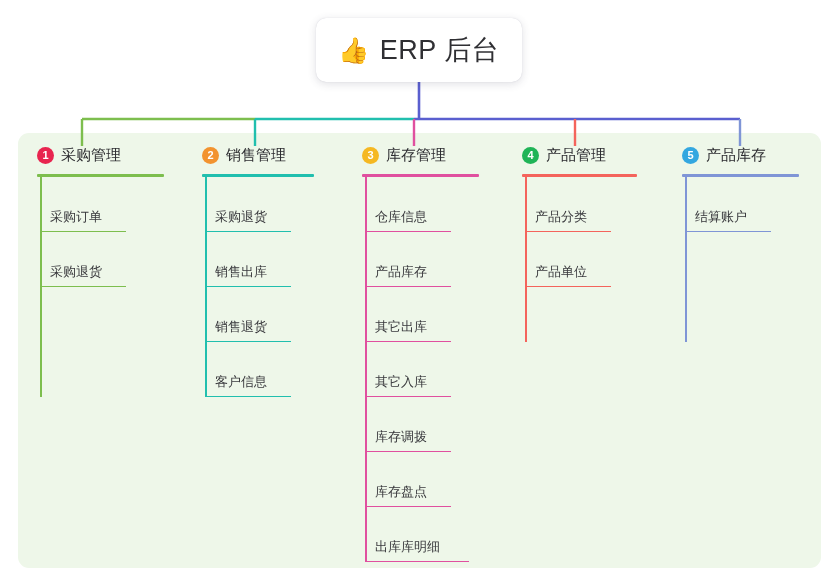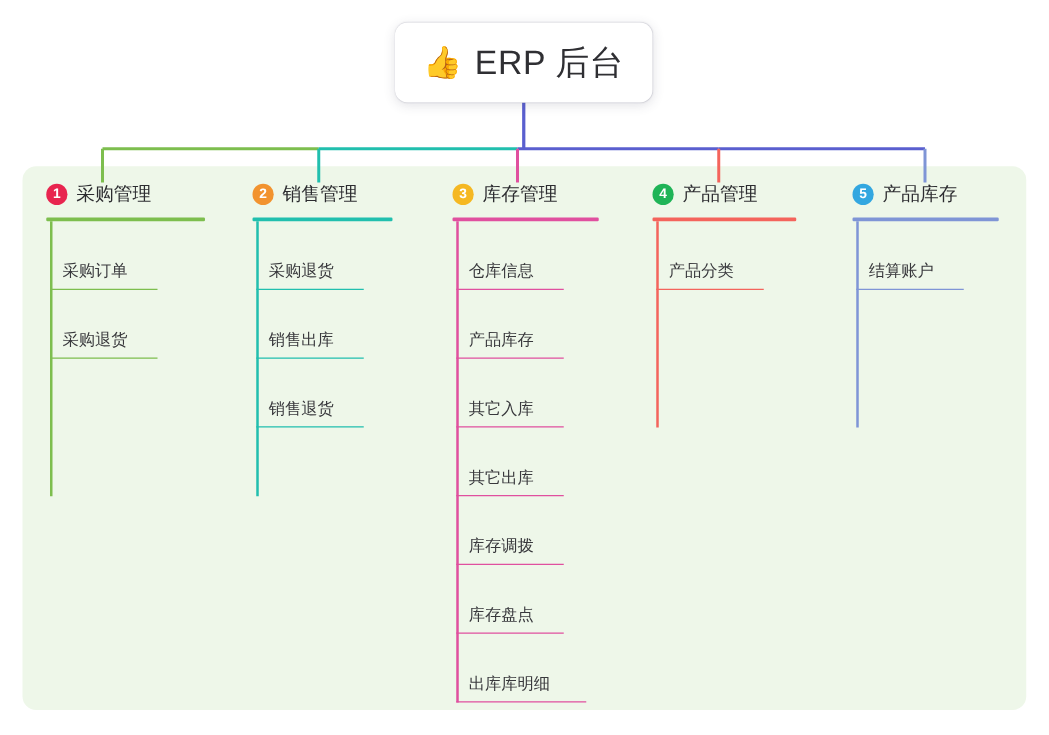--- a/index.html
+++ b/index.html
@@ -224,44 +224,48 @@
             <div class="leaf-rule" style="background: rgb(33, 191, 174);"></div>
           </div>
           <div class="leaf">
             <span class="leaf-label">销售出库</span>
             <div class="leaf-rule" style="background: rgb(33, 191, 174);"></div>
           </div>
           <div class="leaf">
             <span class="leaf-label">销售退货</span>
             <div class="leaf-rule" style="background: rgb(33, 191, 174);"></div>
           </div>
+          <div class="leaf">
+            <span class="leaf-label">客户信息</span>
+            <div class="leaf-rule" style="background: rgb(33, 191, 174);"></div>
+          </div>
         </div>
       </div>
       <div class="column col-2">
         <div class="branch-head">
           <span class="badge" style="background: rgb(245, 184, 34);">3</span>
           <span class="branch-label">库存管理</span>
           <div class="branch-rule rule-w-2" style="background: rgb(224, 80, 159);"></div>
         </div>
         <div class="leaves">
           <div class="spine" style="background: rgb(224, 80, 159); height: 385px;"></div>
           <div class="leaf">
             <span class="leaf-label">仓库信息</span>
             <div class="leaf-rule" style="background: rgb(224, 80, 159);"></div>
           </div>
           <div class="leaf">
             <span class="leaf-label">产品库存</span>
             <div class="leaf-rule" style="background: rgb(224, 80, 159);"></div>
           </div>
           <div class="leaf">
+            <span class="leaf-label">其它出库</span>
+            <div class="leaf-rule" style="background: rgb(224, 80, 159);"></div>
+          </div>
+          <div class="leaf">
             <span class="leaf-label">其它入库</span>
-            <div class="leaf-rule" style="background: rgb(224, 80, 159);"></div>
-          </div>
-          <div class="leaf">
-            <span class="leaf-label">其它出库</span>
             <div class="leaf-rule" style="background: rgb(224, 80, 159);"></div>
           </div>
           <div class="leaf">
             <span class="leaf-label">库存调拨</span>
             <div class="leaf-rule" style="background: rgb(224, 80, 159);"></div>
           </div>
           <div class="leaf">
             <span class="leaf-label">库存盘点</span>
             <div class="leaf-rule" style="background: rgb(224, 80, 159);"></div>
           </div>
@@ -276,20 +280,24 @@
           <span class="badge" style="background: rgb(31, 180, 87);">4</span>
           <span class="branch-label">产品管理</span>
           <div class="branch-rule rule-w-3" style="background: rgb(244, 100, 92);"></div>
         </div>
         <div class="leaves">
           <div class="spine" style="background: rgb(244, 100, 92); height: 165px;"></div>
           <div class="leaf">
             <span class="leaf-label">产品分类</span>
             <div class="leaf-rule" style="background: rgb(244, 100, 92);"></div>
           </div>
+          <div class="leaf">
+            <span class="leaf-label">产品单位</span>
+            <div class="leaf-rule" style="background: rgb(244, 100, 92);"></div>
+          </div>
         </div>
       </div>
       <div class="column col-4">
         <div class="branch-head">
           <span class="badge" style="background: rgb(51, 167, 224);">5</span>
           <span class="branch-label">产品库存</span>
           <div class="branch-rule rule-w-4" style="background: rgb(127, 149, 214);"></div>
         </div>
         <div class="leaves">
           <div class="spine" style="background: rgb(127, 149, 214); height: 165px;"></div>

